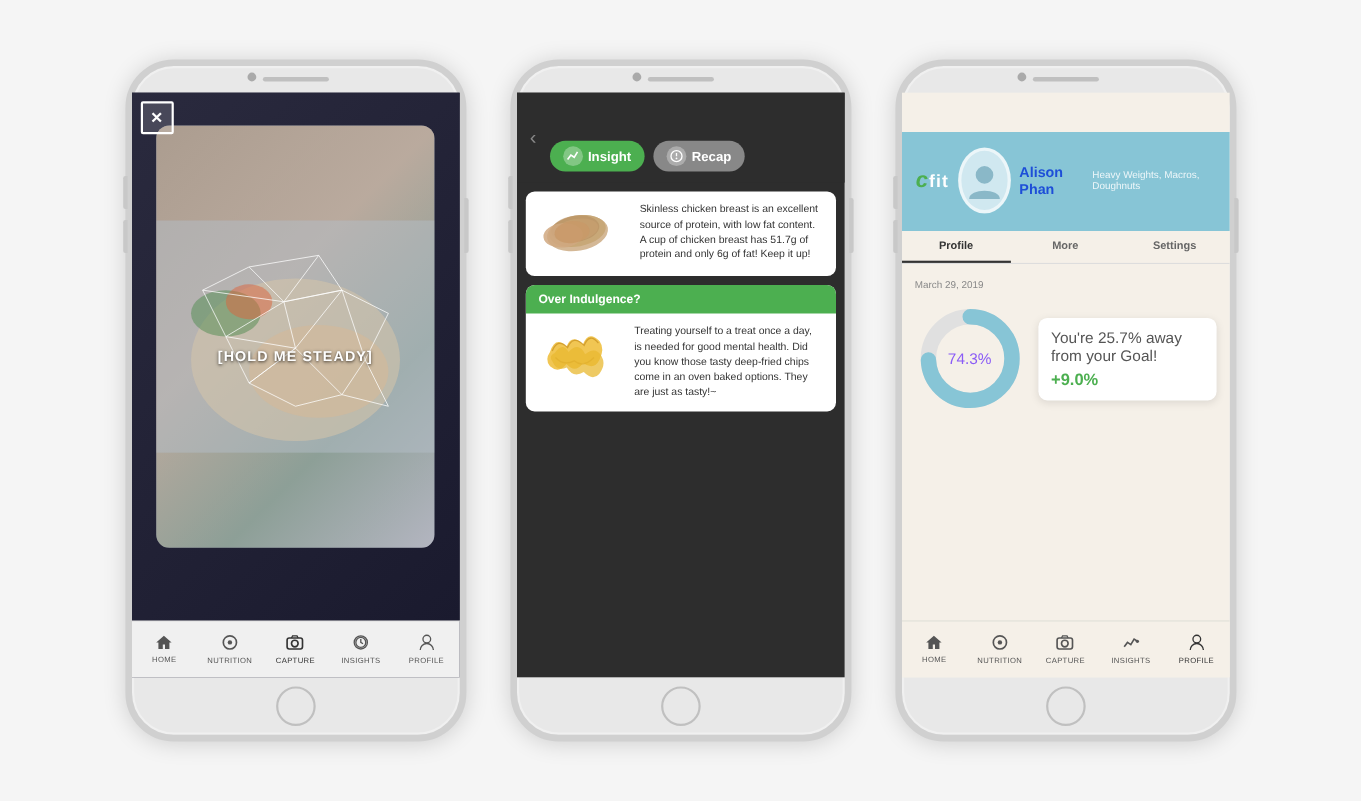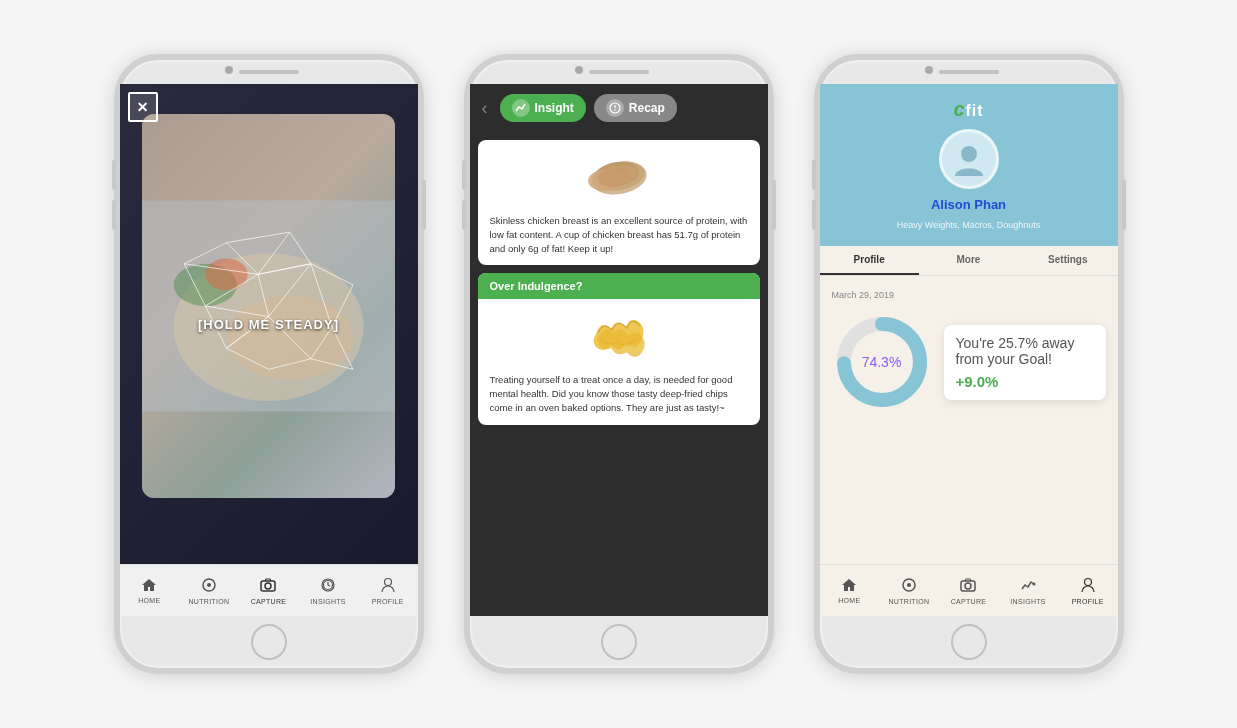--- a/index.html
+++ b/index.html
@@ -212,20 +212,21 @@
     }
 
     .tab-btn {
       display: flex;
       align-items: center;
       gap: 5px;
       padding: 5px 12px;
       border-radius: 20px;
       font-size: 12px;
       font-weight: 600;
+      margin-top: 34px;
     }
 
     .tab-btn.active {
       background: #4caf50;
       color: white;
     }
 
     .tab-btn.inactive {
       background: #888;
       color: #ffffff;
@@ -261,23 +262,22 @@
       background: #4caf50;
       color: white;
       padding: 7px 12px;
       font-size: 11px;
       font-weight: 700;
     }
 
     .card-body {
       padding: 10px 12px;
       display: flex;
-      flex-direction: column;
-      align-items: center;
-      gap: 8px;
+      flex-direction: row;
+      gap: 22px;
     }
 
     .card-text {
       font-size: 9.5px;
       color: #333;
       line-height: 1.45;
       text-align: left;
       width: 100%;
     }
 
@@ -285,25 +285,26 @@
     .phone3-screen {
       background: #f5f0e8;
       width: 100%;
       height: 100%;
       display: flex;
       flex-direction: column;
     }
 
     .profile-header {
       background: #87c5d6;
-      padding: 14px 26px 16px;
-      display: flex;
-      flex-direction: column;
+      padding: 14px 13px 16px;
+      display: flex;
+      flex-direction: row;
       align-items: center;
       gap: 8px;
+      margin-top: 36px;
     }
 
     .cfit-logo {
       font-size: 16px;
       font-weight: 900;
       color: white;
       letter-spacing: 1px;
     }
 
     .cfit-logo span {

